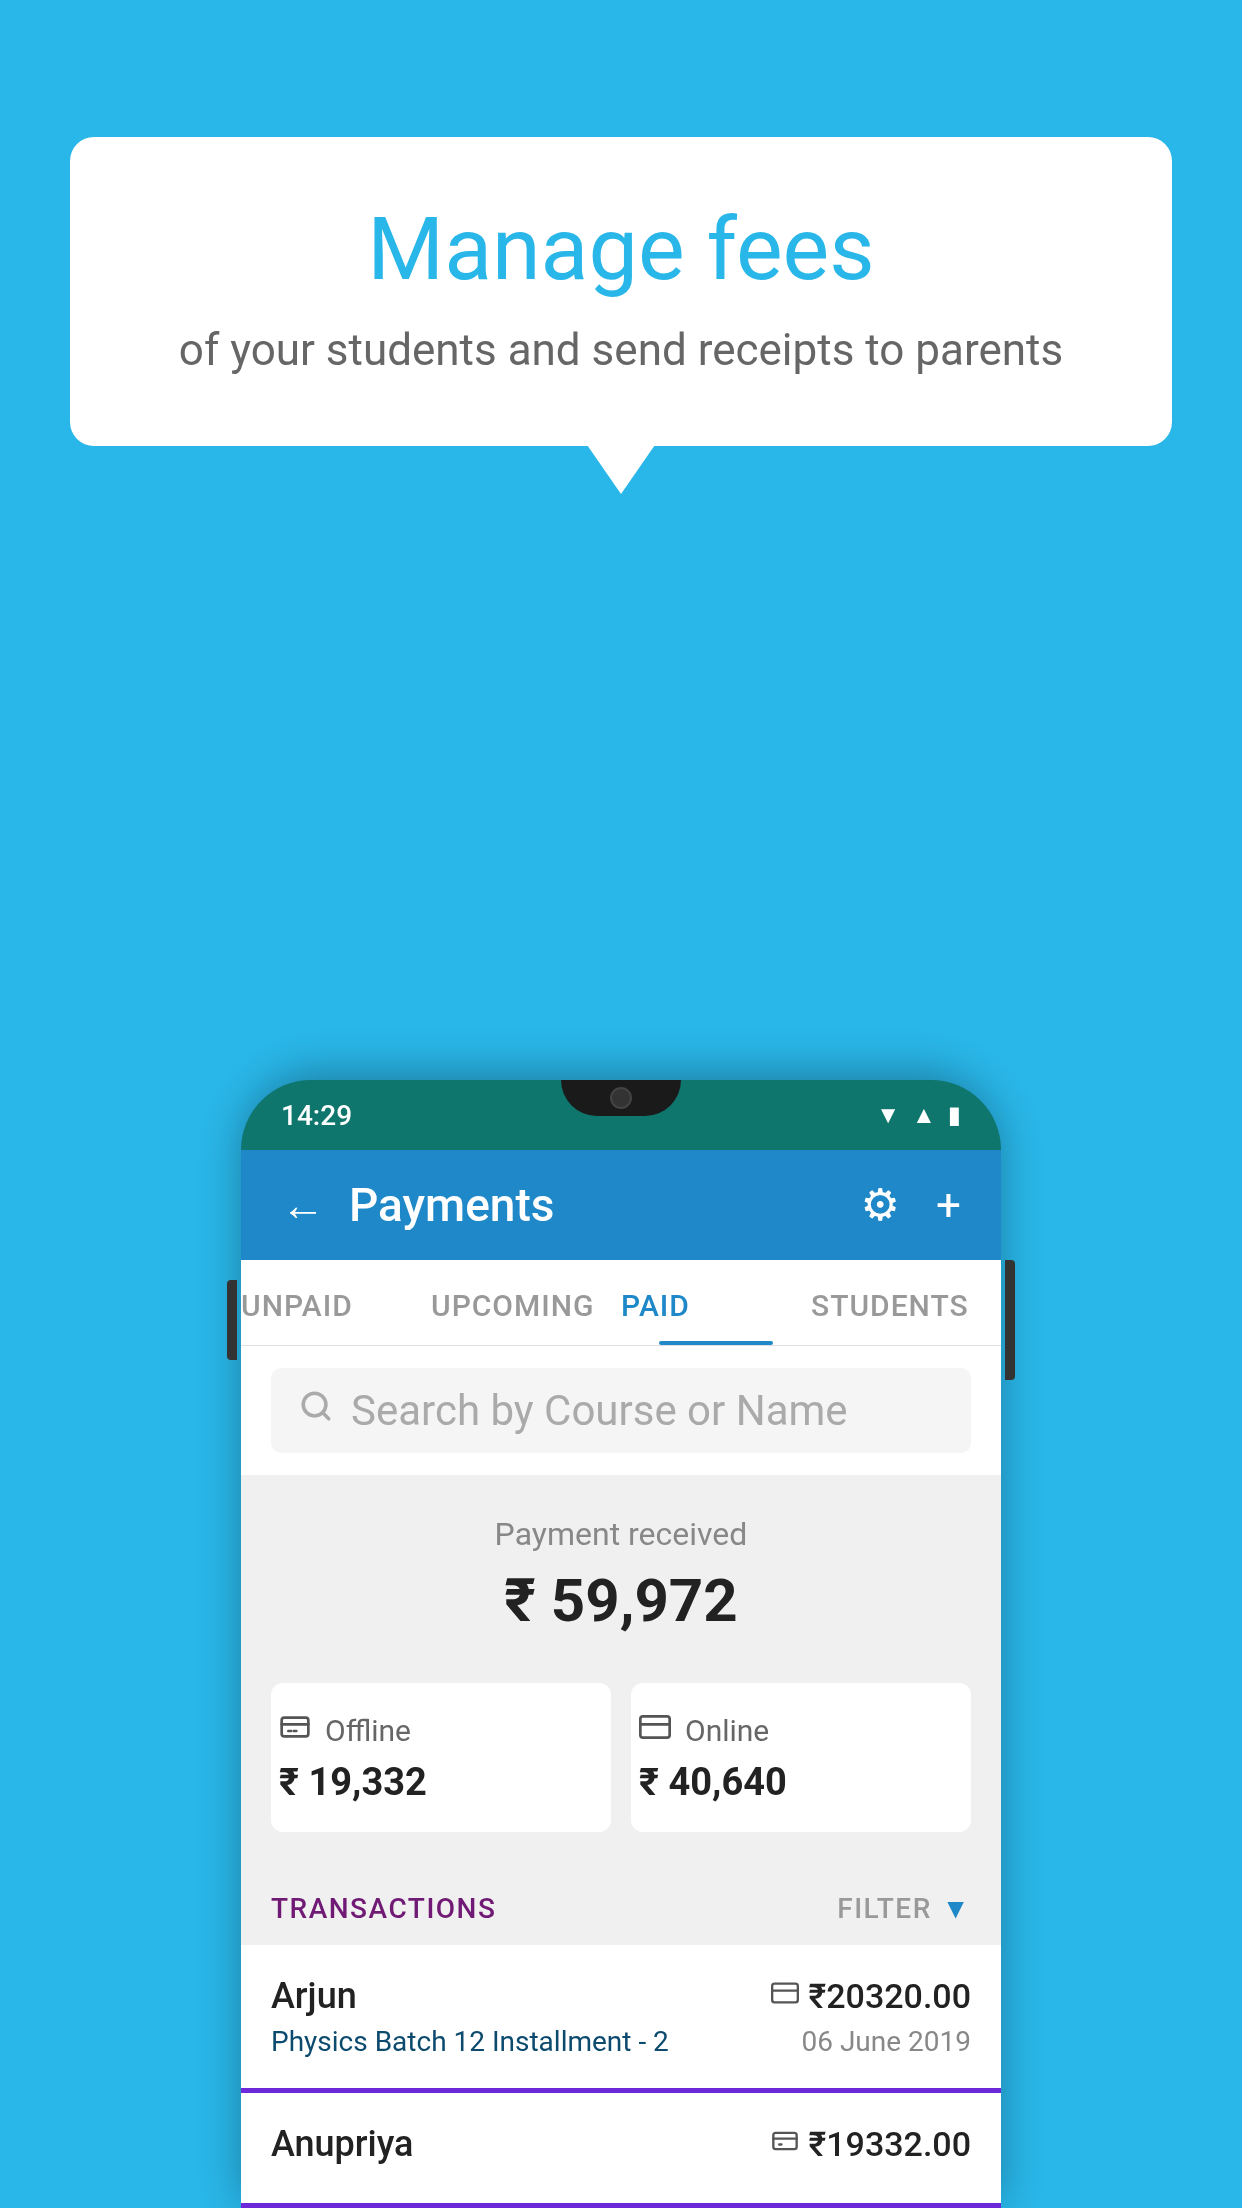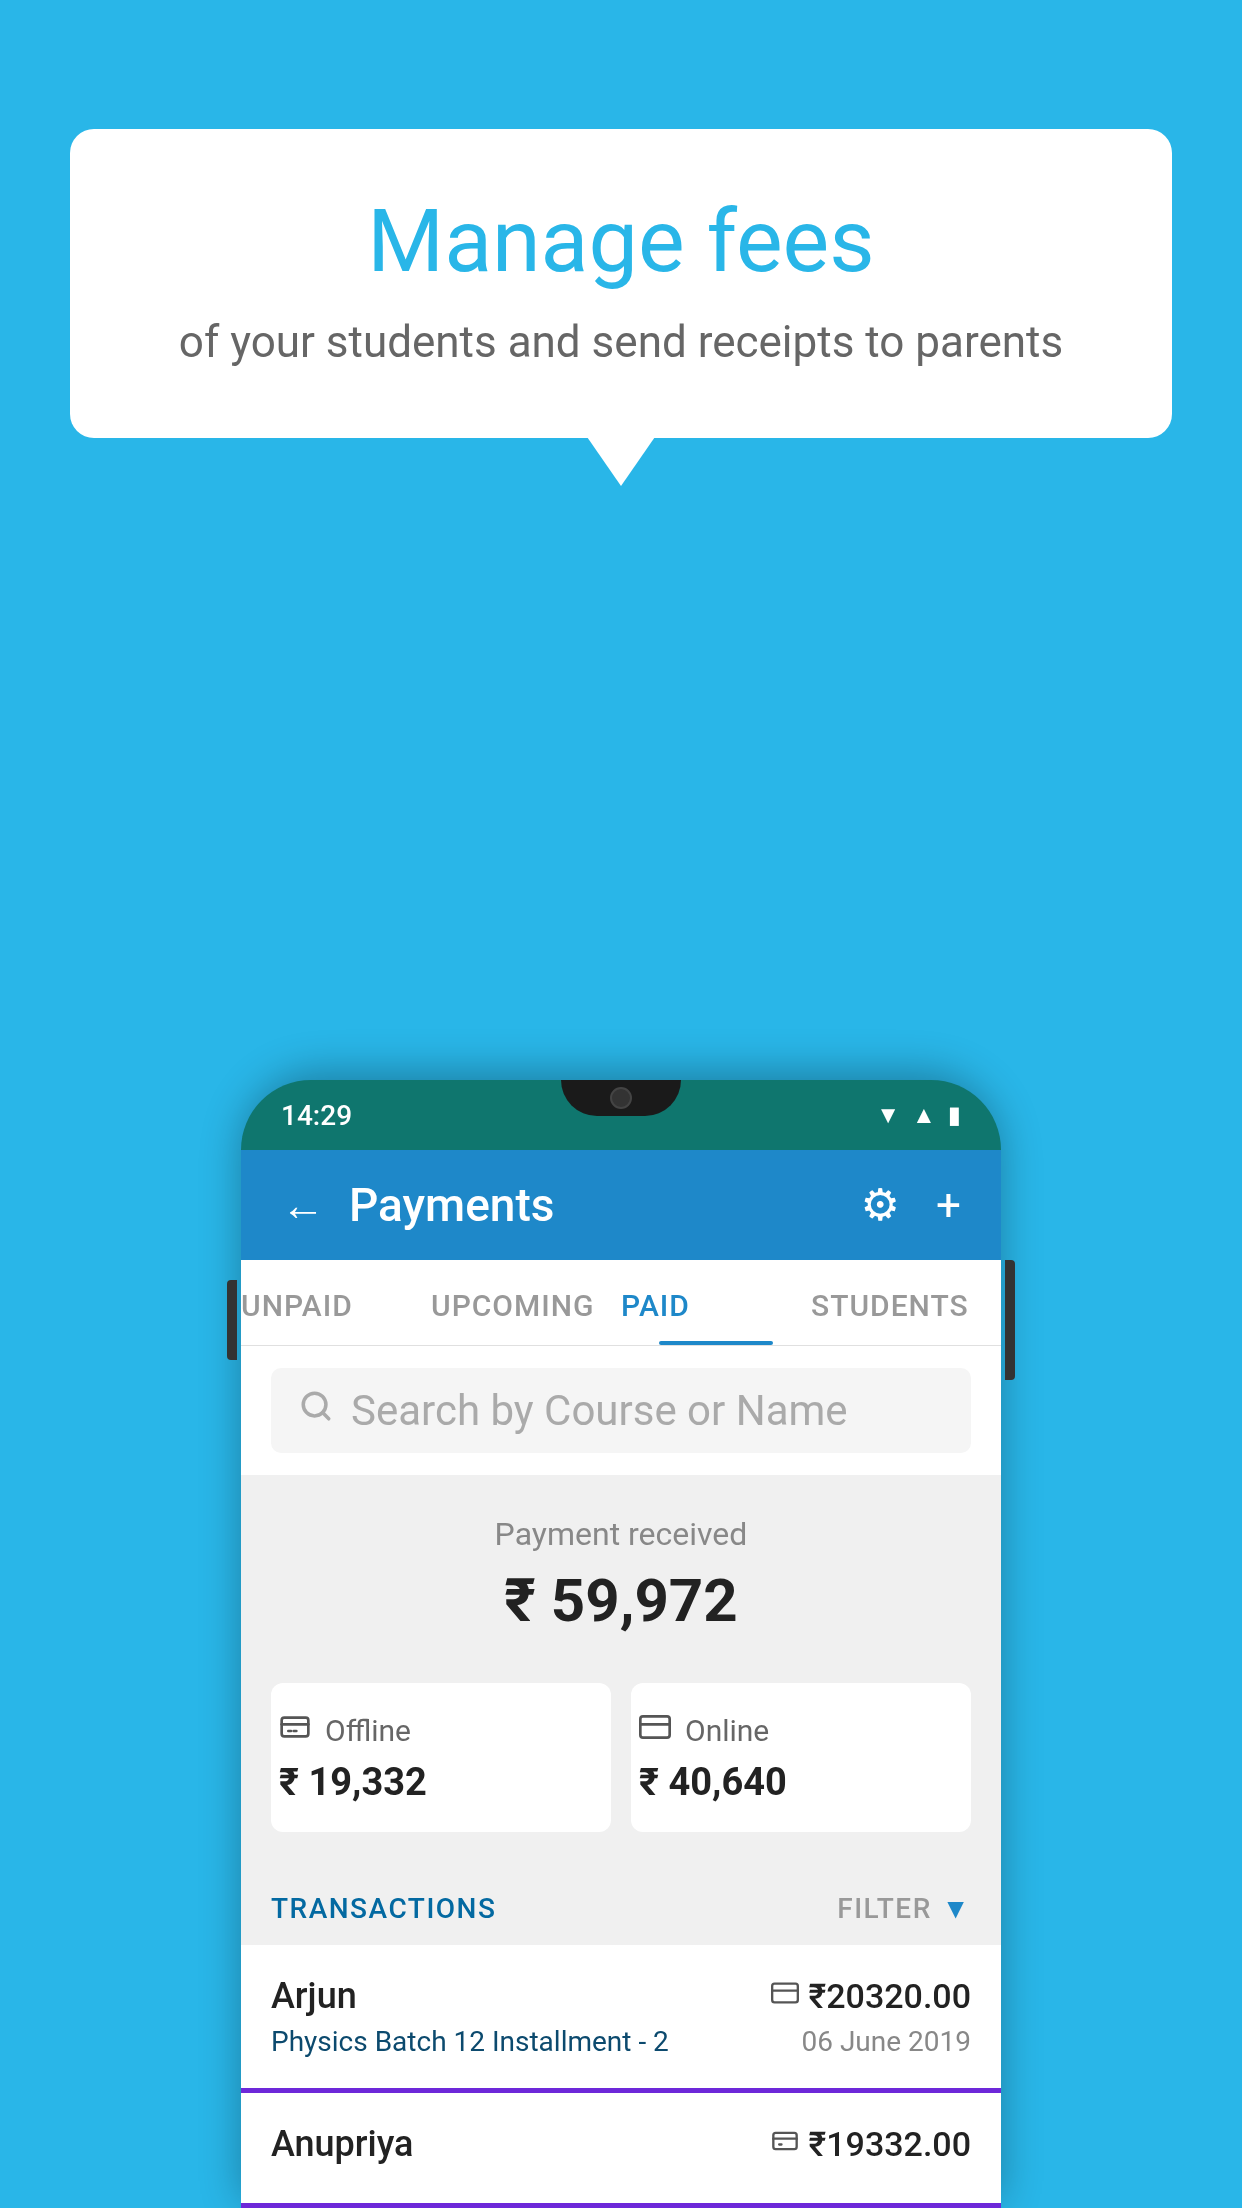--- a/index.html
+++ b/index.html
@@ -9,21 +9,21 @@
       height: 2208px;
       background-color: #29b6e8;
       font-family: 'Roboto', Arial, sans-serif;
       overflow: hidden;
       position: relative;
     }
 
     
     .speech-bubble-container {
       position: absolute;
-      top: 129px;
+      top: 137px;
       left: 70px;
       right: 70px;
       border-radius: 26px;
     }
 
     .speech-bubble {
       background: white;
       border-radius: 24px;
       padding: 60px 80px 70px;
       text-align: center;
@@ -285,21 +285,21 @@
     .transactions-header {
       display: flex;
       justify-content: space-between;
       align-items: center;
       padding: 30px 30px 20px;
       background: #f0f0f0;
     }
 
     .transactions-label {
       font-size: 28px;
-      color: #0369a1;
+      color: #701a75;
       font-weight: 500;
       letter-spacing: 1.5px;
     }
 
     .filter-btn {
       display: flex;
       align-items: center;
       gap: 10px;
       font-size: 28px;
       color: #999;

